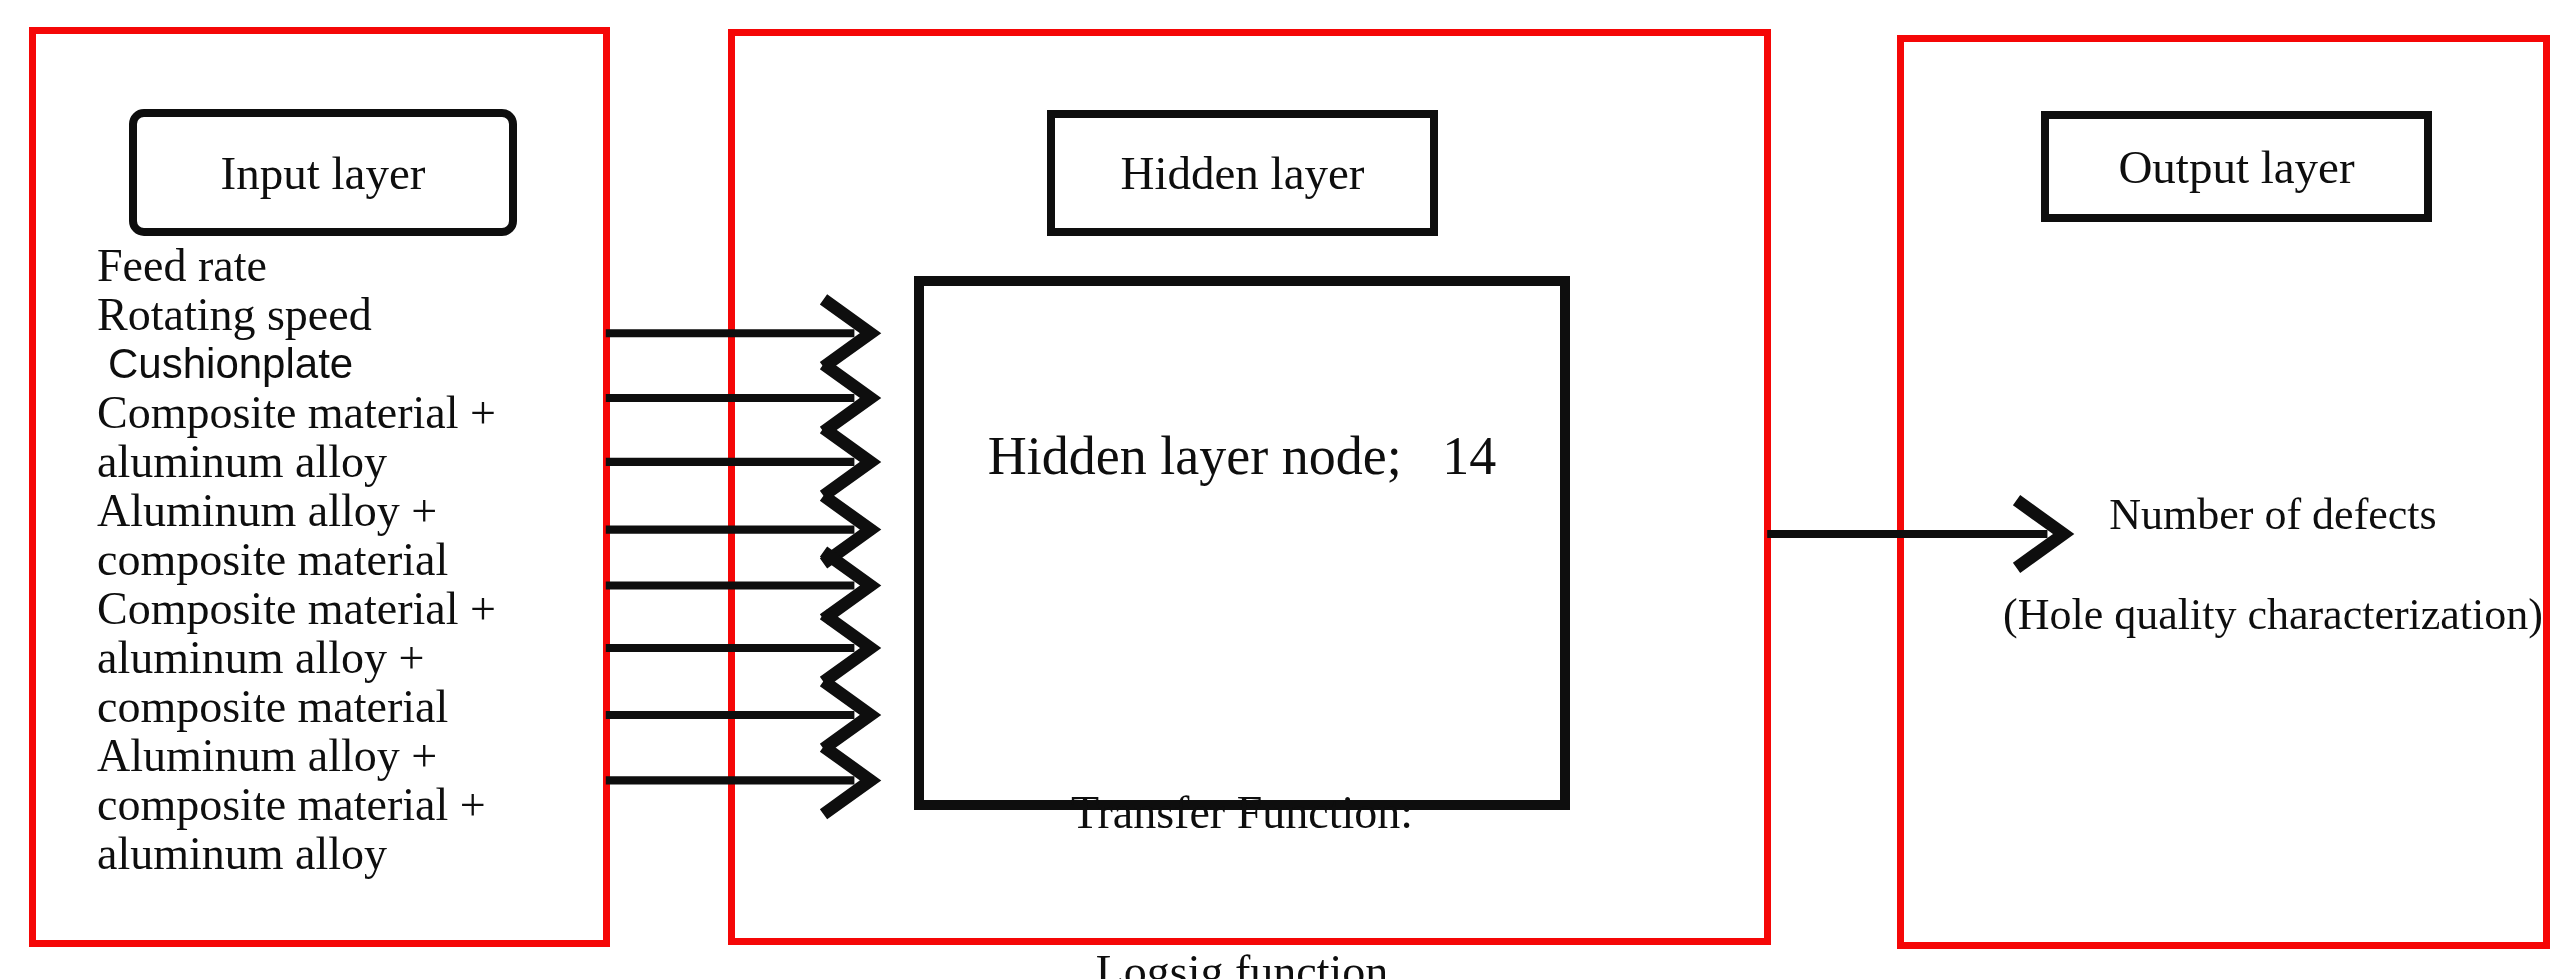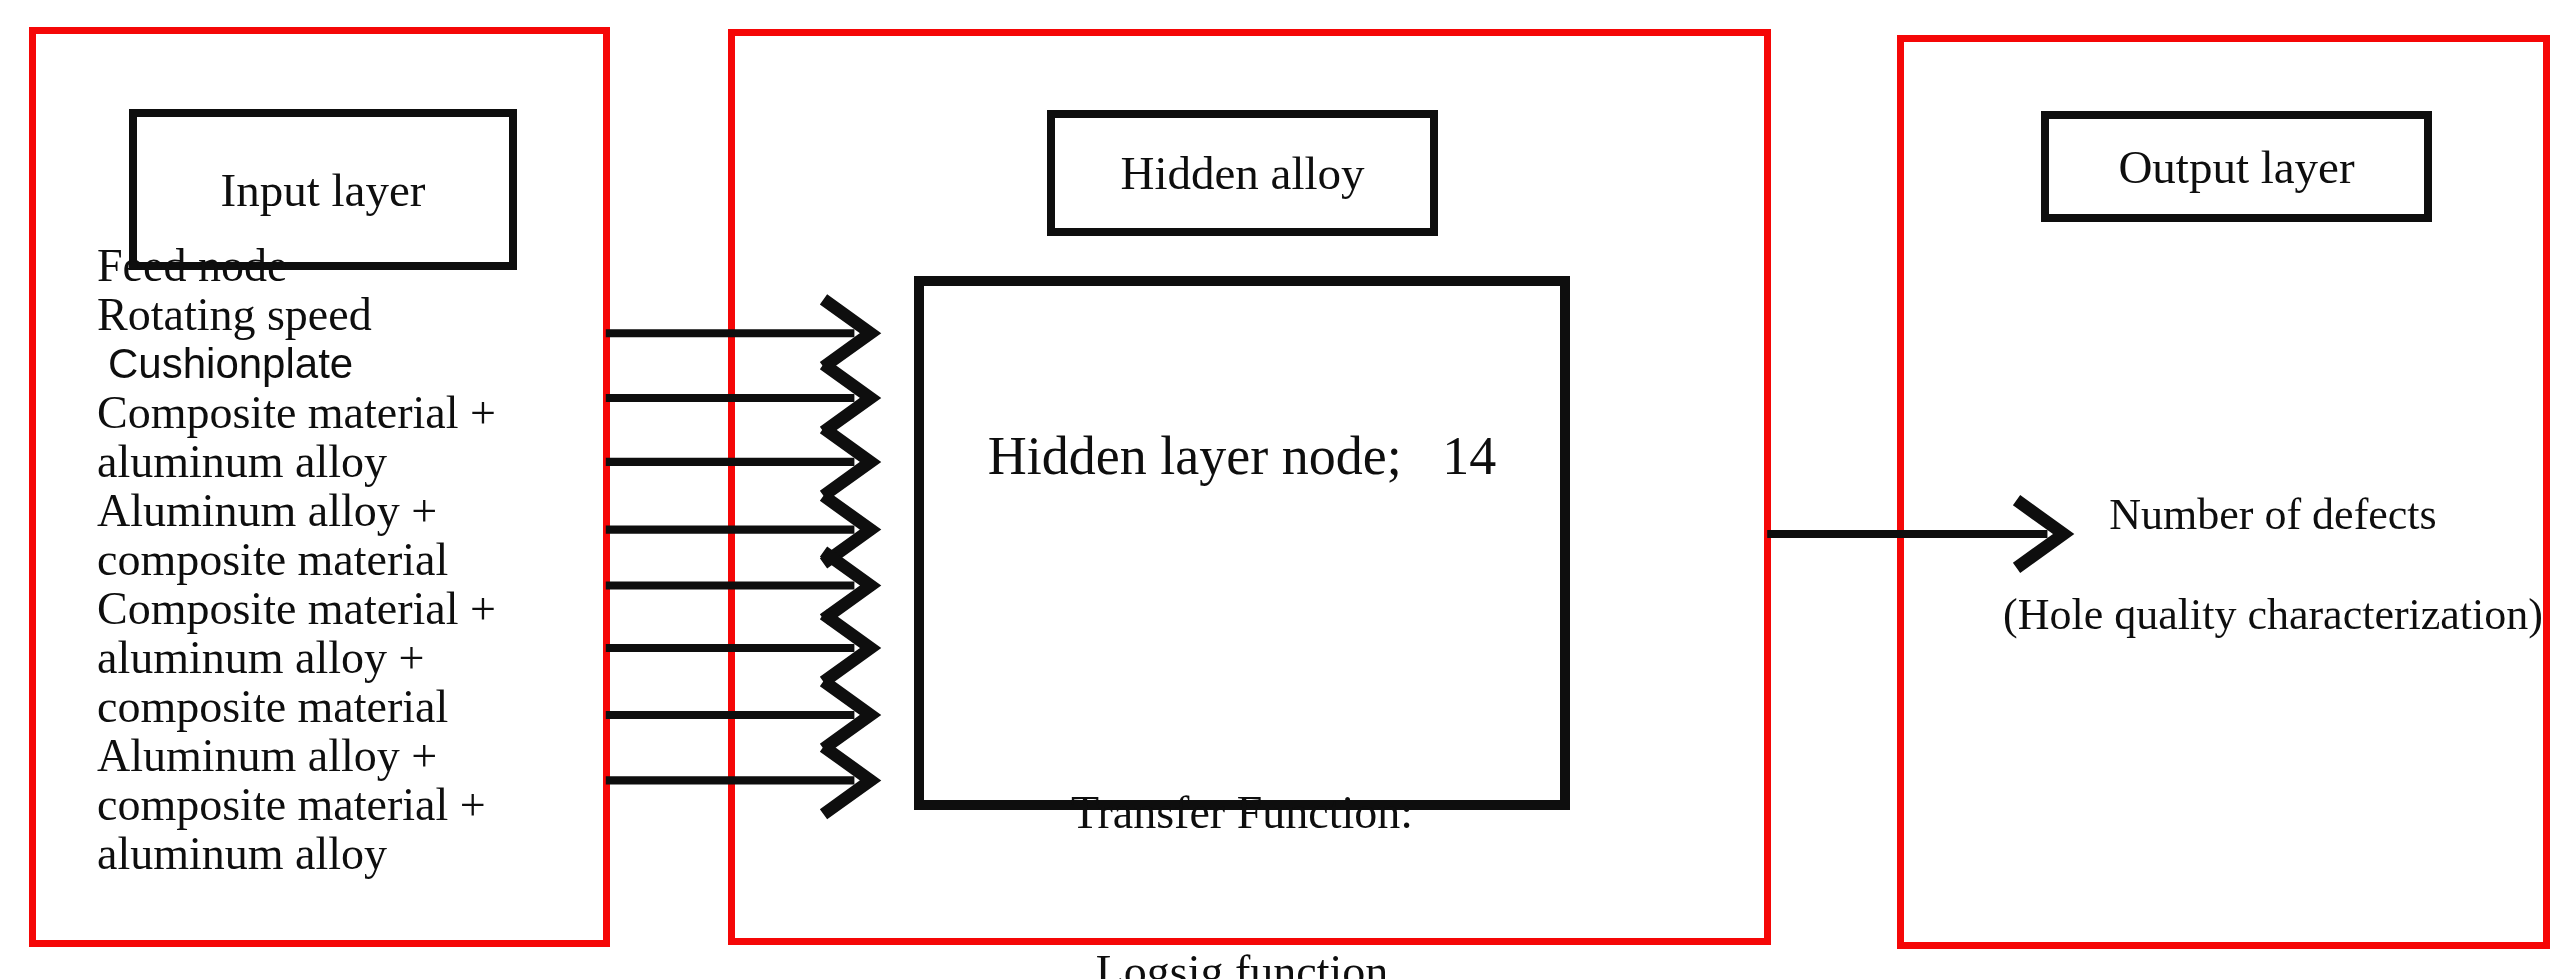--- a/index.html
+++ b/index.html
@@ -29,21 +29,21 @@
 
   .title-box {
     position: absolute;
     border: 8.8px solid var(--ink);
     box-sizing: border-box;
     display: flex; align-items: center; justify-content: center;
     font-size: 47px;
     background: #ffffff;
     white-space: nowrap;
   }
-  .title-input  { left: 93px; top: 75px; width: 388px; height: 161px; }
+  .title-input  { left: 93px; top: 75px; width: 388px; height: 127px; border-radius: 15px; }
   .title-hidden { left: 312px; top: 74px; width: 391px; height: 126px; }
   .title-output { left: 137px; top: 69px;  width: 391px; height: 111px; }
 
   .feature-list {
     position: absolute;
     left: 61px; top: 207px;
     width: 515px;
     font-size: 46px;
     line-height: 49px;
     white-space: nowrap;
@@ -104,39 +104,39 @@
 </head>
 <body>
 
 <div class="canvas">
 
   <section class="red-box panel-input">
     <div class="title-box title-input">
       <span>Input layer</span>
     </div>
     <div class="feature-list">
-        <div class="feature-line">Feed node</div>
+        <div class="feature-line">Feed rate</div>
         <div class="feature-line">Rotating speed</div>
         <div class="feature-line sans">Cushionplate</div>
         <div class="feature-line">Composite material +</div>
         <div class="feature-line">aluminum alloy</div>
         <div class="feature-line">Aluminum alloy +</div>
         <div class="feature-line">composite material</div>
         <div class="feature-line">Composite material +</div>
         <div class="feature-line">aluminum alloy +</div>
         <div class="feature-line">composite material</div>
         <div class="feature-line">Aluminum alloy +</div>
         <div class="feature-line">composite material +</div>
         <div class="feature-line">aluminum alloy</div>
       </div>
   </section>
 
   <section class="red-box panel-hidden">
     <div class="title-box title-hidden">
-      <span>Hidden alloy</span>
+      <span>Hidden layer</span>
     </div>
     <div class="node-box">
       <div class="node-label">Hidden layer node;   14</div>
       <div class="transfer-block">
         <div>Transfer Function:</div>
         <div>Logsig function</div>
       </div>
     </div>
   </section>
 

